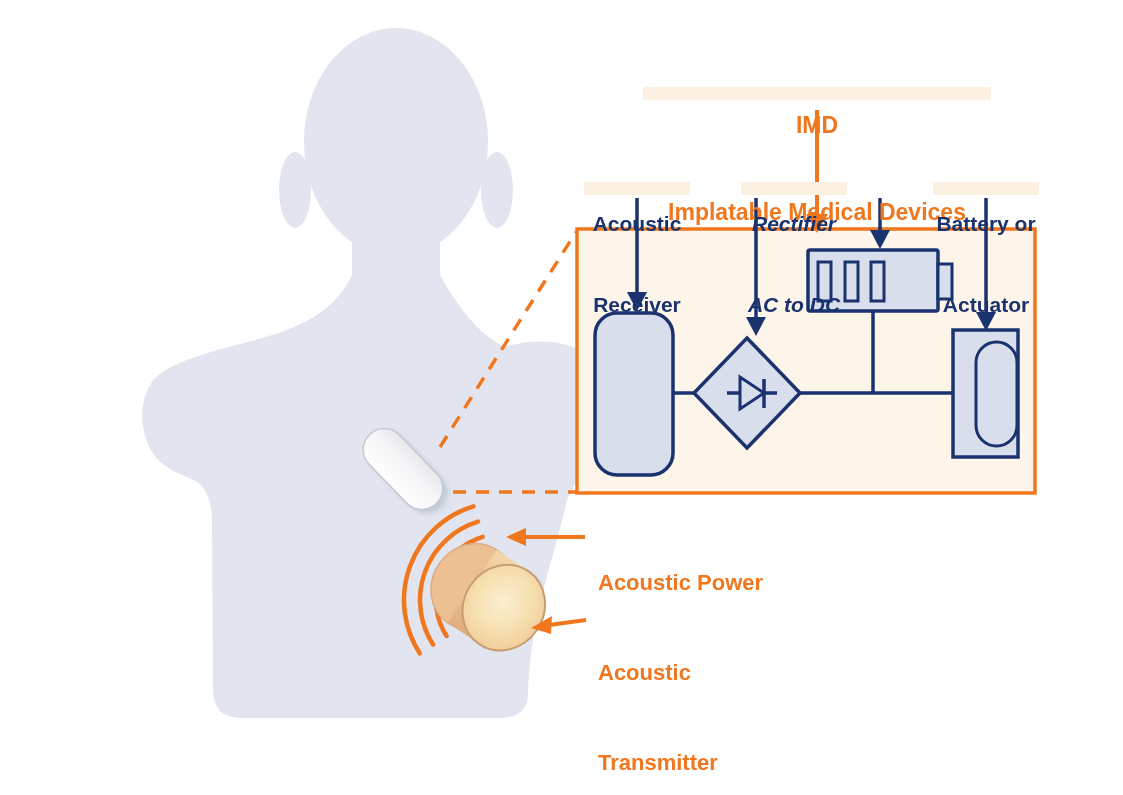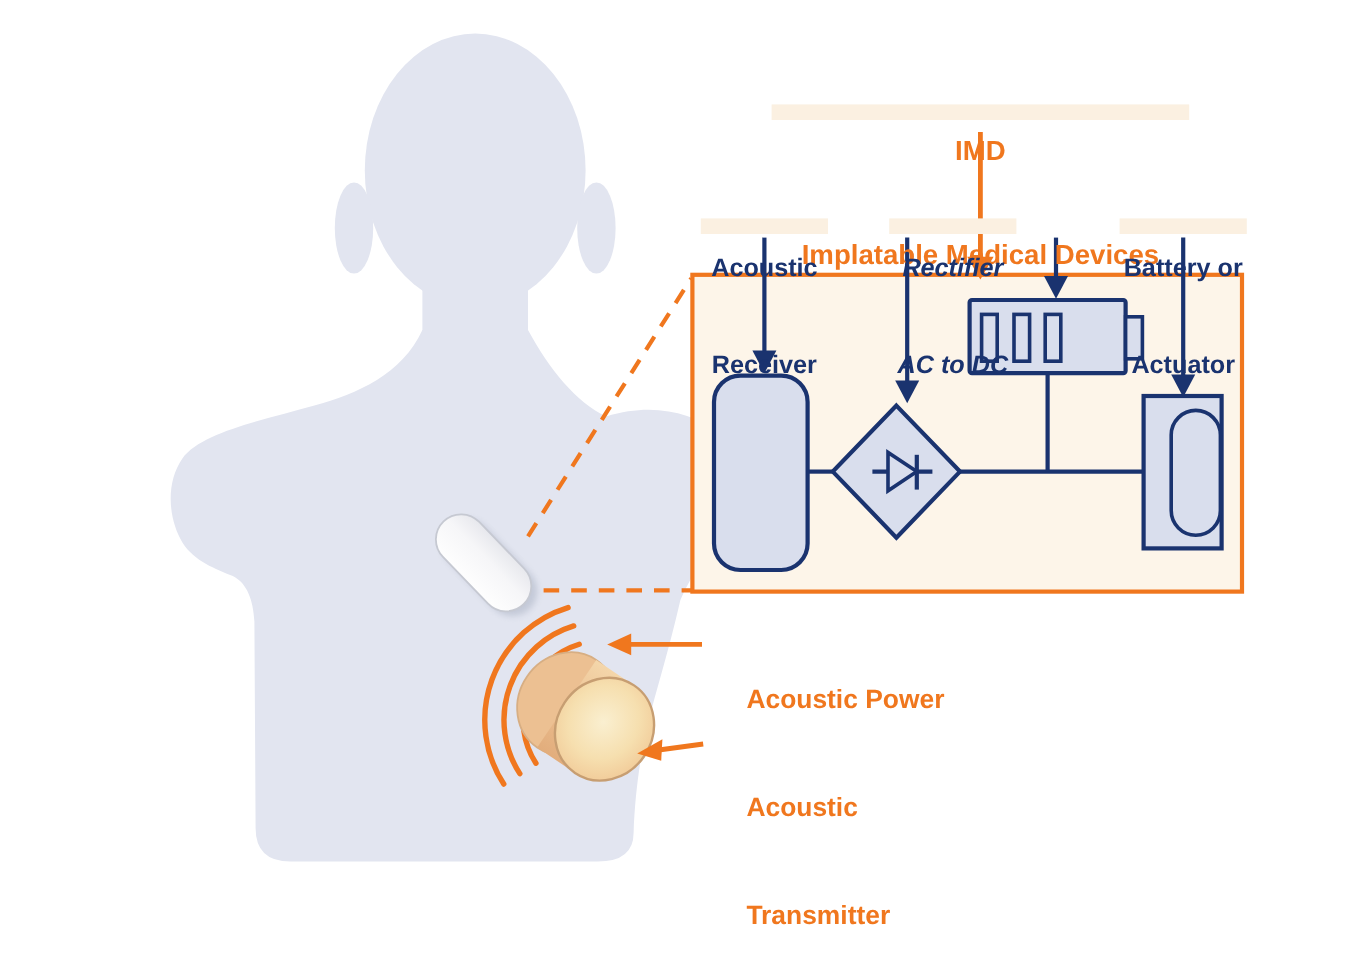--- a/index.html
+++ b/index.html
@@ -19,21 +19,21 @@
   .txt{position:absolute;font-weight:700;white-space:pre;}
   .title-wrap{left:617px;top:24px;width:400px;text-align:center;font-size:23px;
               line-height:29px;color:var(--orange);}
   .title-band{position:absolute;left:26px;right:26px;top:63px;height:13px;
               background:var(--highlight);z-index:0;}
   .block-label{top:129px;width:130px;text-align:center;font-size:21px;line-height:27px;
                color:var(--navy);}
   .label-band{position:absolute;left:12px;right:12px;top:53px;height:13px;
               background:var(--highlight);z-index:0;}
   .lbl-line{position:relative;display:block;z-index:1;min-height:27px;}
-  .ann{font-size:22px;line-height:30px;color:var(--orange);margin-left:24px;}
+  .ann{font-size:22px;line-height:30px;color:var(--orange);}
 </style>
 </head>
 <body>
 
 <div id="canvas">
 
   <svg id="scene" width="1123" height="795" viewBox="0 0 1123 795">
     <defs>
       <linearGradient id="pillGrad" x1="0" y1="0" x2="1" y2="0">
         <stop offset="0" stop-color="#FEFEFE"></stop>

